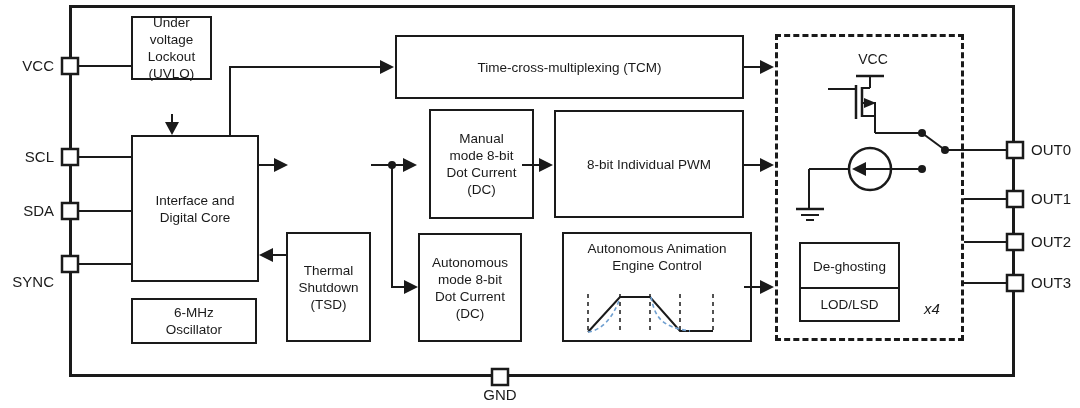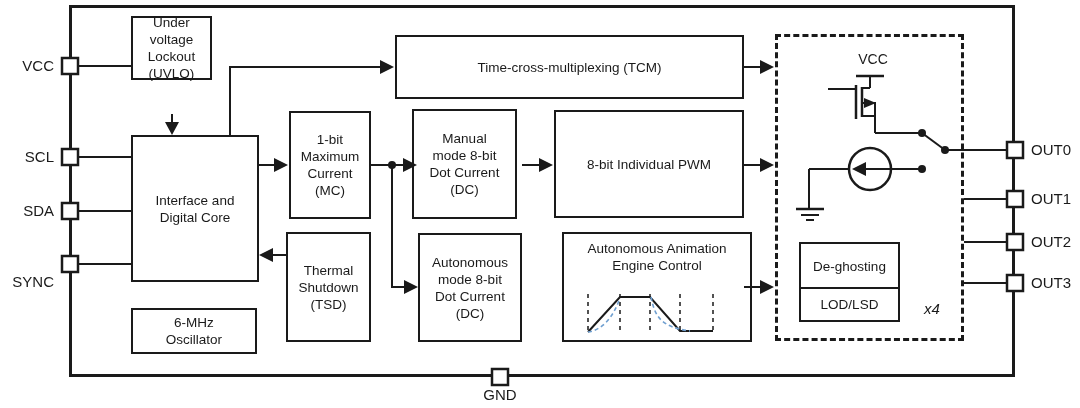--- a/index.html
+++ b/index.html
@@ -26,30 +26,26 @@
   <div class="outer" style="left:69px;top:5px;width:946px;height:372px;"></div>
 
   <div class="dashedbox" style="left:775px;top:34px;width:189px;height:307px;"></div>
 
   <div class="blk" style="left:131px;top:16px;width:81px;height:64px;"><span>Under
 voltage
 Lockout
 (UVLO)</span></div>
   <div class="blk" style="left:131px;top:135px;width:128px;height:147px;"><span>Interface and
 Digital Core</span></div>
-  <div class="blk" style="left:131px;top:308px;width:126px;height:46px;"><span>6-MHz
+  <div class="blk" style="left:131px;top:298px;width:126px;height:46px;"><span>6-MHz
 Oscillator</span></div>
-  <div class="blk" style="left:289px;top:111px;width:82px;height:108px;"><span>1-bit
-Maximum
-Current
-(MC)</span></div>
   <div class="blk" style="left:286px;top:232px;width:85px;height:110px;"><span>Thermal
 Shutdown
 (TSD)</span></div>
-  <div class="blk" style="left:412px;top:109px;width:105px;height:110px;"><span>Manual
+  <div class="blk" style="left:429px;top:109px;width:105px;height:110px;"><span>Manual
 mode 8-bit
 Dot Current
 (DC)</span></div>
   <div class="blk" style="left:418px;top:233px;width:104px;height:109px;"><span>Autonomous
 mode 8-bit
 Dot Current
 (DC)</span></div>
   <div class="blk" style="left:395px;top:35px;width:349px;height:64px;"><span>Time-cross-multiplexing (TCM)</span></div>
   <div class="blk" style="left:554px;top:110px;width:190px;height:108px;"><span>8-bit Individual PWM</span></div>
   <div class="blk anim" style="left:554px;top:232px;width:190px;height:110px;"><span>Autonomous Animation

